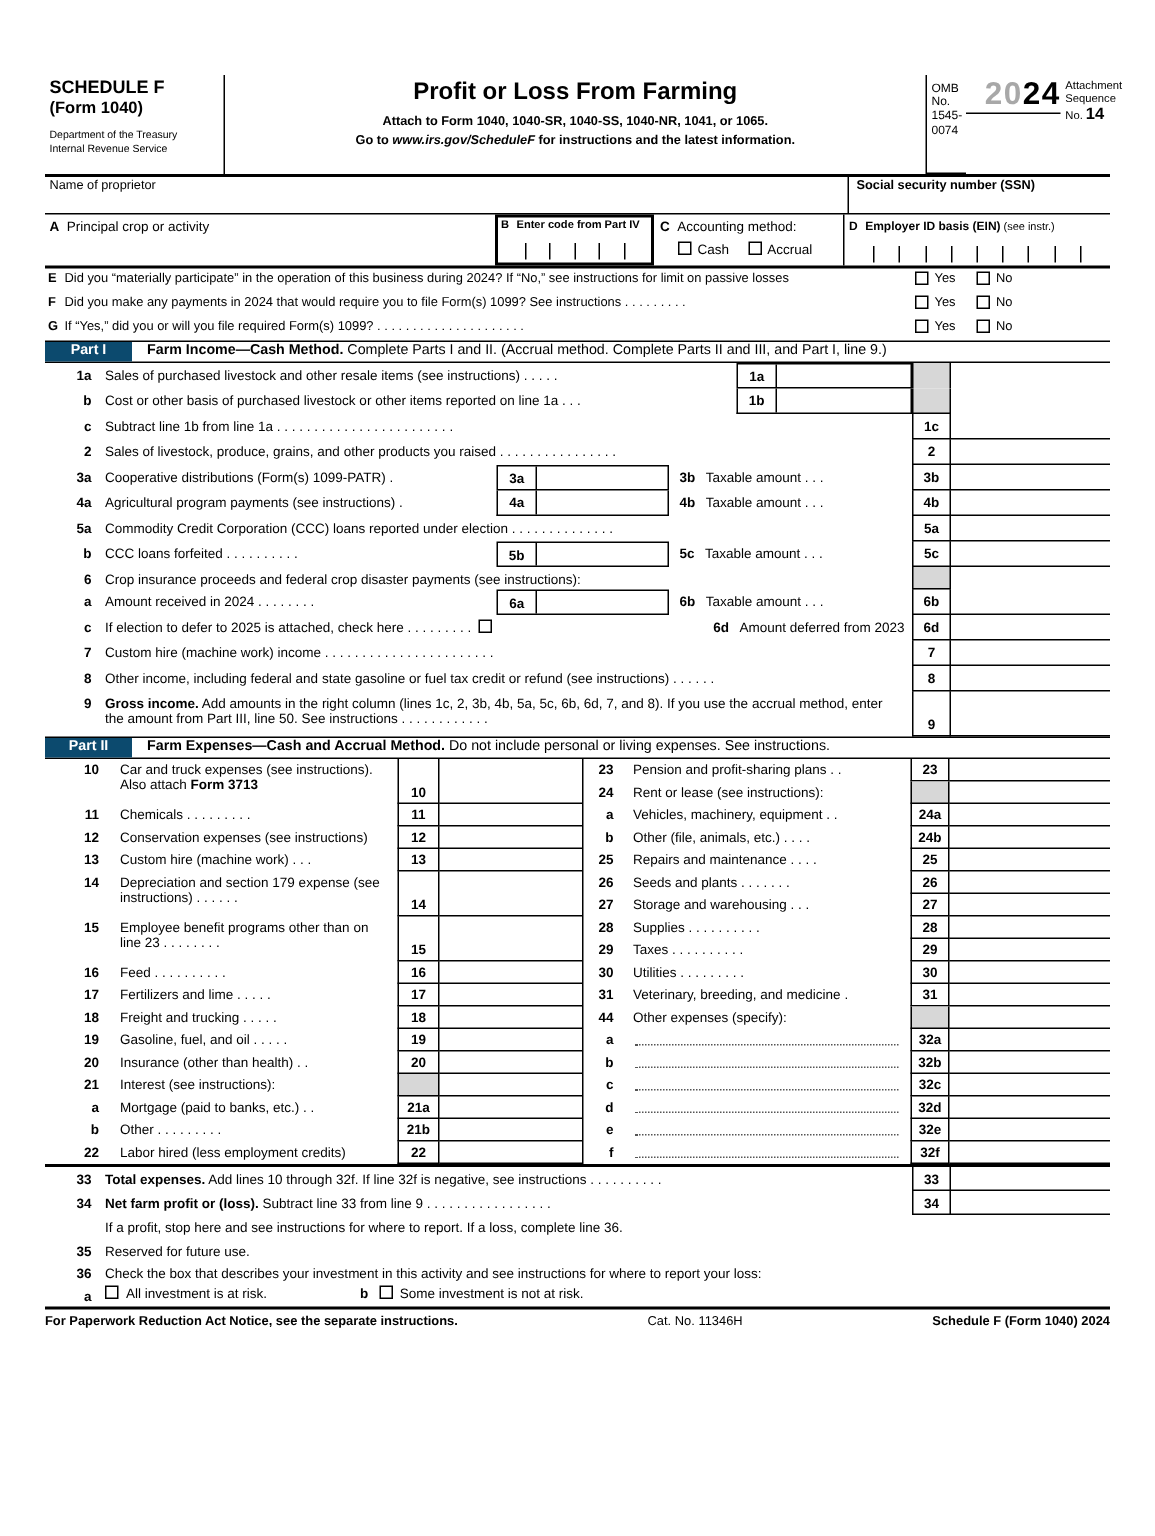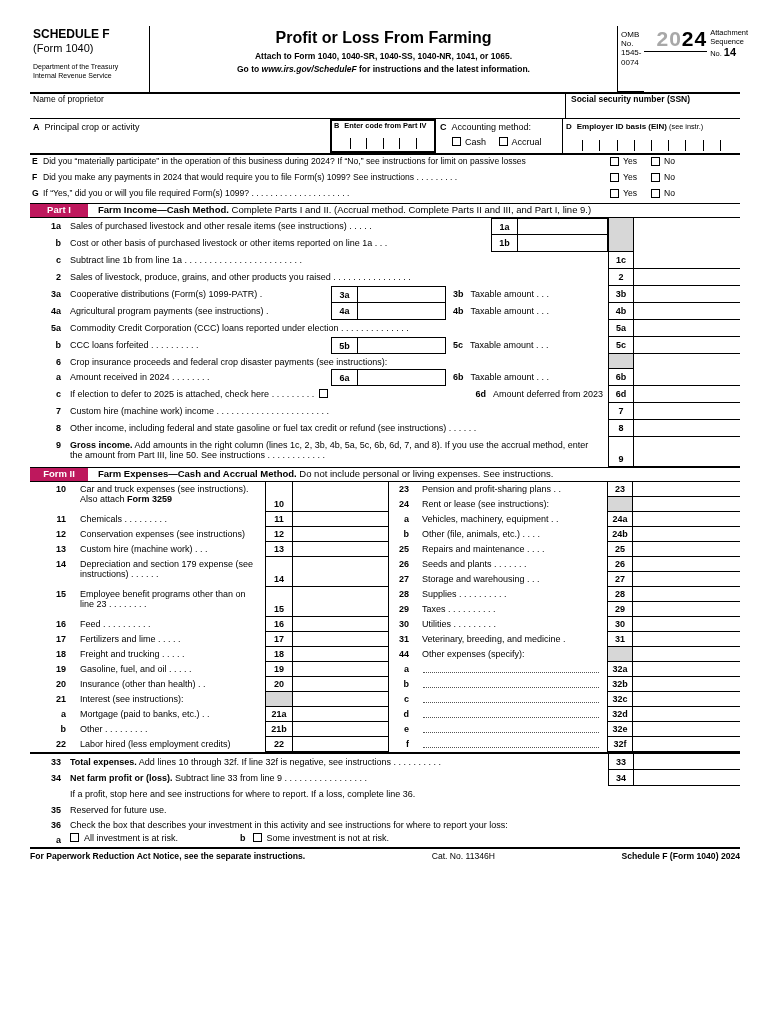--- a/index.html
+++ b/index.html
@@ -1,26 +1,26 @@
 <!DOCTYPE html>
 <html><head>
 <meta charset="utf-8">
 <style>
 *{margin:0;padding:0;box-sizing:border-box}
 body{background:#fff}
 .page{width:770px;height:1024px;position:relative;background:#fff;color:#000;
   font-family:"Liberation Sans",sans-serif;font-size:9px;line-height:1.15;overflow:hidden}
-.form{position:absolute;left:30px;top:26px;width:710px}
+.form{position:absolute;left:30px;top:50px;width:710px}
 b{font-weight:bold}
 .it{font-style:italic}
 
 .hdr{display:flex;border-bottom:2px solid #000;height:68px}
 .hdr-l{width:120px;border-right:1px solid #000;padding:2px 3px;display:flex;flex-direction:column}
 .hdr-sched{font-weight:bold;font-size:12px}
-.hdr-form{font-weight:normal;font-size:11px;margin-bottom:9px}
+.hdr-form{font-weight:bold;font-size:11px;margin-bottom:9px}
 .hdr-agency{font-size:7px;line-height:1.25}
 .hdr-m{flex:1;text-align:center;padding-top:3px}
 .hdr-title{font-weight:bold;font-size:16px;margin-bottom:5px}
 .hdr-line{font-weight:bold;font-size:8.5px;margin-top:3px}
 .hdr-r{width:123px;border-left:1px solid #000;display:flex;flex-direction:row}
 .omb{font-size:8px;padding:4px 3px 3px;border-bottom:1px solid #000}
 .yr{border-bottom:1px solid #000;font-weight:bold;font-size:21px;height:26px;line-height:25px;padding-left:12px;letter-spacing:1px}
 .yr .ghost{color:#a8a8a8}
 .attseq{font-size:7.5px;padding:2px 3px;line-height:1.2}
 .attseq b{font-size:11px;margin-left:2px}
@@ -46,21 +46,21 @@
 .cb{display:inline-block;width:9px;height:9px;border:1px solid #000;background:#fff;vertical-align:-1px}
 
 .q{display:flex;height:16px;font-size:8.6px;padding-top:2px}
 .q .qn{width:13px;font-weight:bold;padding-left:2px}
 .q .txt{flex:1;white-space:nowrap;overflow:hidden}
 .q .yn{width:104px;display:flex;margin-right:26px;flex:none}
 .q .yn .lab1{margin:0 14px 0 4px}
 .q .yn .lab2{margin-left:4px}
 
 .pbar{display:flex;height:15px;border-top:1px solid #000;border-bottom:1px solid #000;font-size:9.5px;background:#fff}
-.pbar .pn{background:#be185d;color:#fff;font-weight:bold;width:58px;text-align:center;padding-top:1px}
+.pbar .pn{background:#0c4a6e;color:#fff;font-weight:bold;width:58px;text-align:center;padding-top:1px}
 .pbar .pt{padding:1px 0 0 10px;white-space:nowrap;overflow:hidden}
 
 .r{display:flex;height:17px;font-size:9px}
 .r.h15{height:15px}
 .r.h30{height:30px}
 .ln{width:40px;text-align:right;padding:3px 9px 0 0;font-weight:bold;flex:none}
 .lbl{flex:1;padding-top:3px;white-space:nowrap;overflow:hidden}
 .r.h30 .lbl{white-space:normal;padding-right:8px}
 .nb{width:26px;border-left:1px solid #000;border-right:1px solid #000;border-bottom:1px solid #000;font-weight:bold;text-align:center;padding-top:3px;flex:none}
 .nb.gray{background:#d7d7d7}
@@ -330,29 +330,29 @@
     <span class="amt"></span>
   </div>
   <div class="r h30">
     <span class="ln">9</span>
     <span class="lbl"><b>Gross income.</b><span> Add amounts in the right column (lines 1c, 2, 3b, 4b, 5a, 5c, 6b, 6d, 7, and 8). If you use the accrual method, enter the amount from Part III, line 50. See instructions . . . . . . . . . . . .</span></span>
     <span class="nb">9</span>
     <span class="amt"></span>
   </div>
 
   <div class="pbar">
-    <span class="pn">Form II</span>
+    <span class="pn">Part II</span>
     <span class="pt"><b>Farm Expenses—Cash and Accrual Method.</b><span> Do not include personal or living expenses. See instructions.</span></span>
   </div>
 
   <div class="p2">
     <div class="p2l">
       <div class="r2 tall">
         <span class="ln2">10</span>
-        <span class="lbl2"><span>Car and truck expenses (see instructions). Also attach </span><b>Form 3259</b></span>
+        <span class="lbl2"><span>Car and truck expenses (see instructions). Also attach </span><b>Form 3713</b></span>
         <span class="nb">10</span>
         <span class="amt"></span>
       </div>
       <div class="r2">
         <span class="ln2">11</span>
         <span class="lbl2">Chemicals . . . . . . . . .</span>
         <span class="nb">11</span>
         <span class="amt"></span>
       </div>
       <div class="r2">

